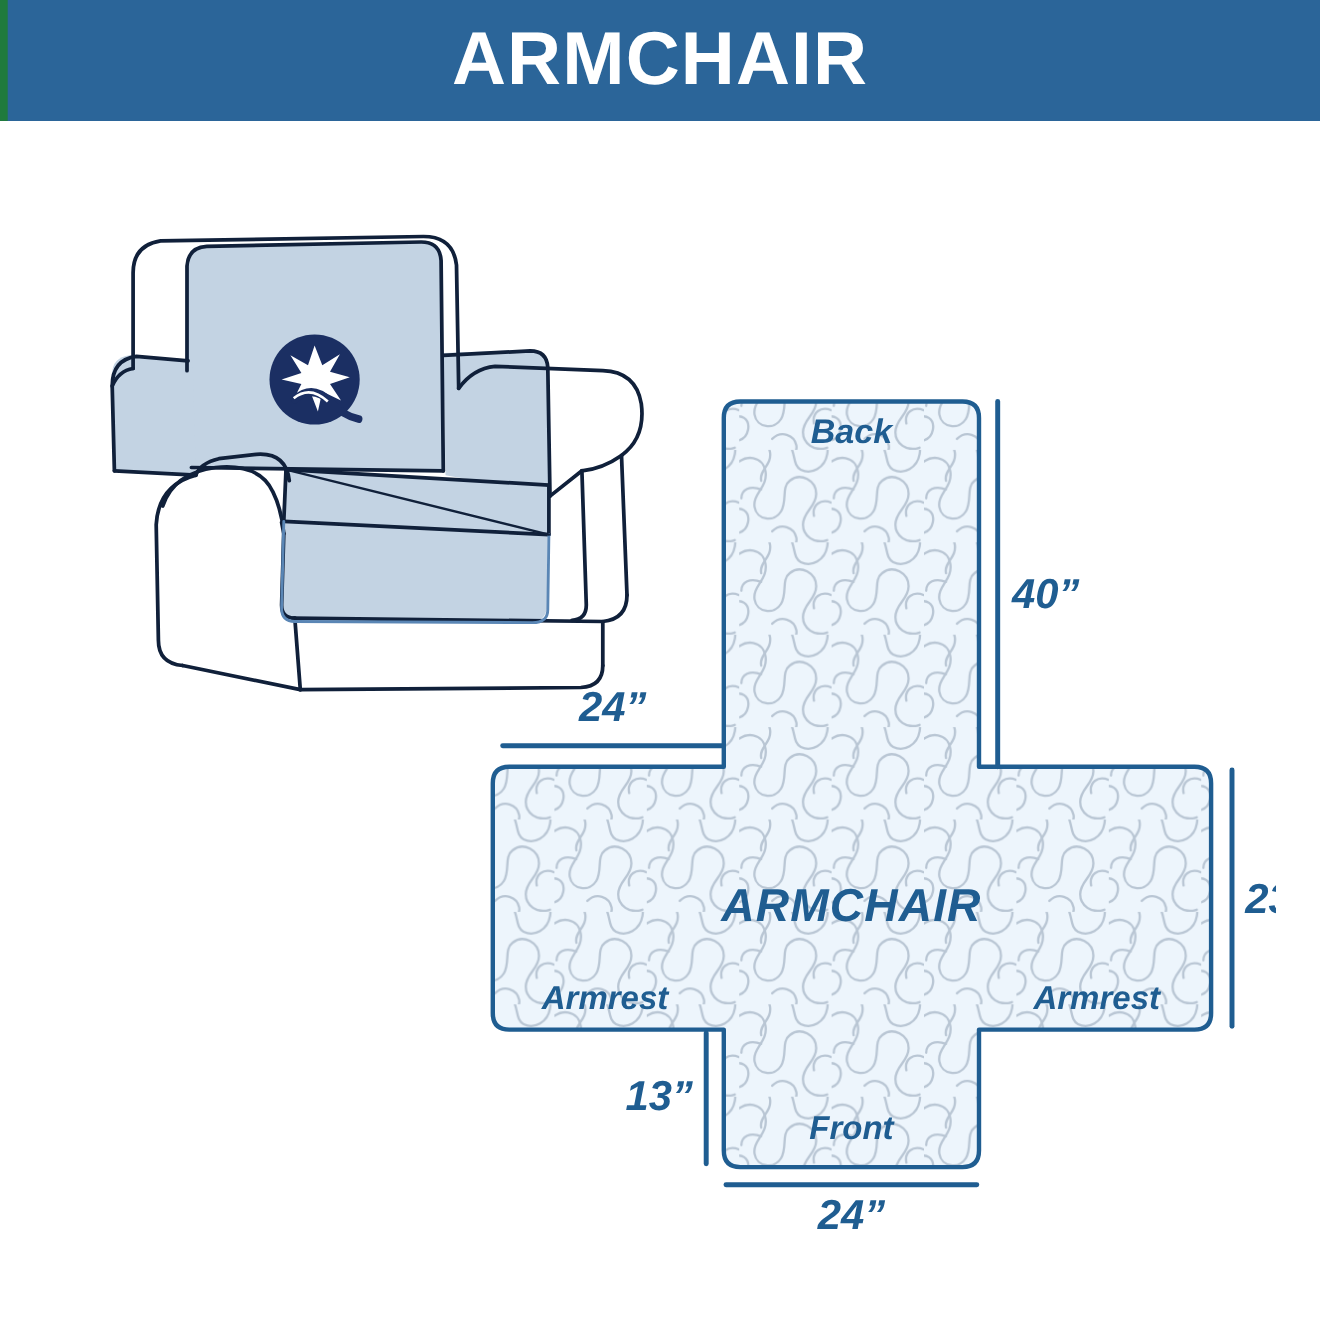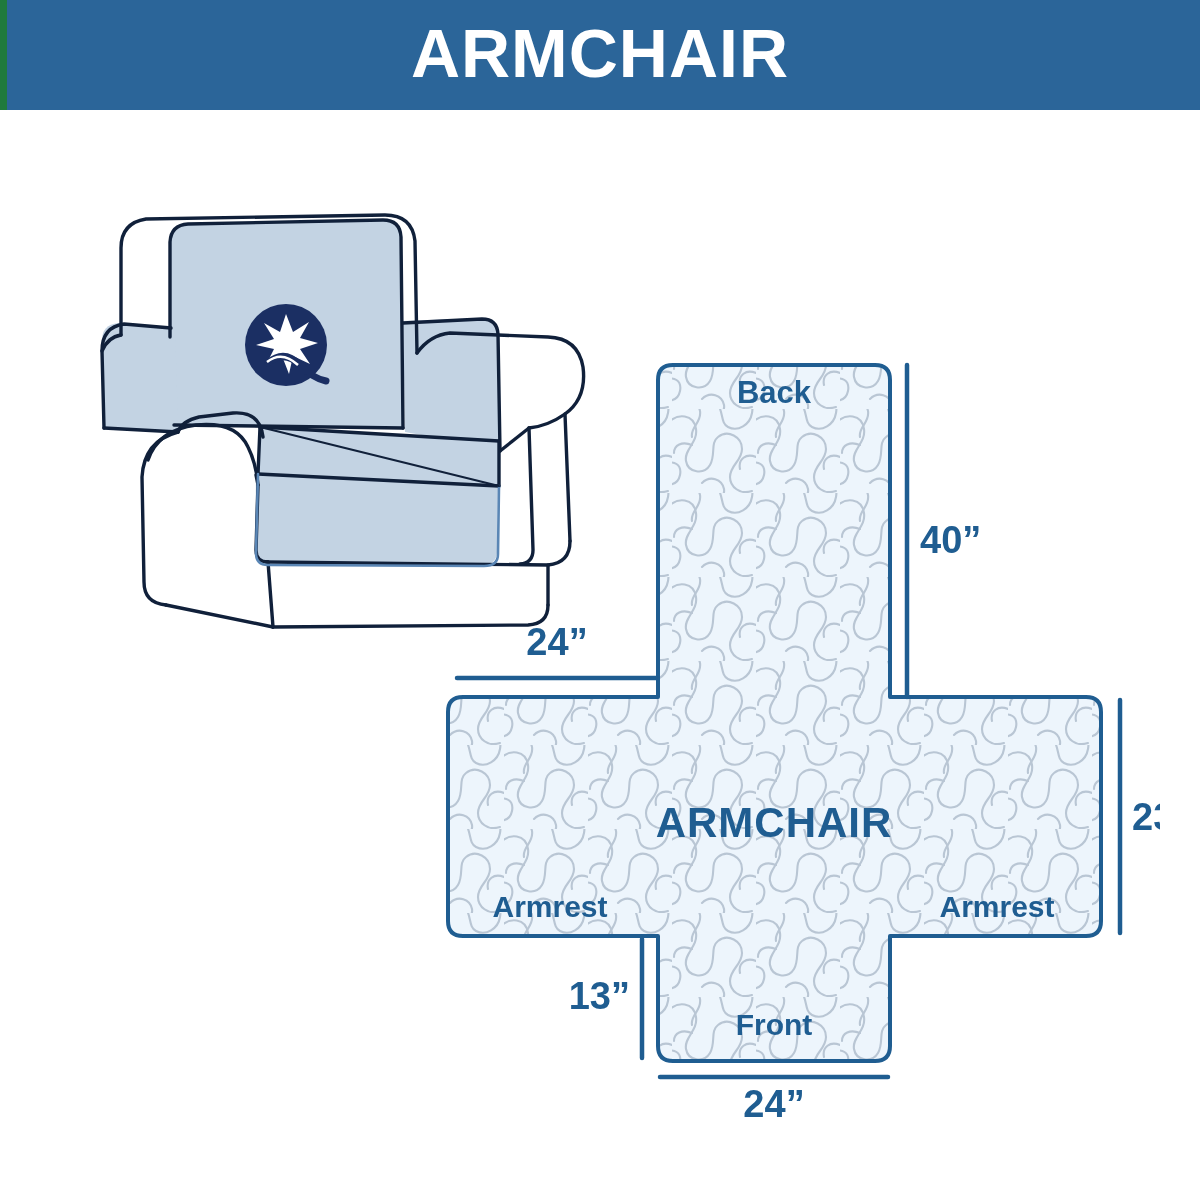--- a/index.html
+++ b/index.html
@@ -27,21 +27,21 @@
     font-size:68px;
     font-weight:bold;
     letter-spacing:1px;
     line-height:1;
     font-family:"Liberation Sans","DejaVu Sans",sans-serif;
     position:relative;
     top:-2px;
   }
 
   
-  .stage{position:absolute;left:0;top:110px;width:1200px;height:1090px;}
+  .stage{position:absolute;left:0;top:110px;width:1200px;height:1090px;font-style:italic;}
 
   .chair-wrap{position:absolute;left:78px;top:75px;width:520px;height:470px;}
   .chair-svg{display:block;width:520px;height:470px;}
 
   .diagram-wrap{position:absolute;left:420px;top:215px;width:740px;height:840px;}
   .diagram-svg{display:block;width:740px;height:840px;}
 
   .dimtext{
     font-family:"Liberation Sans","DejaVu Sans",sans-serif;
     font-weight:bold;

